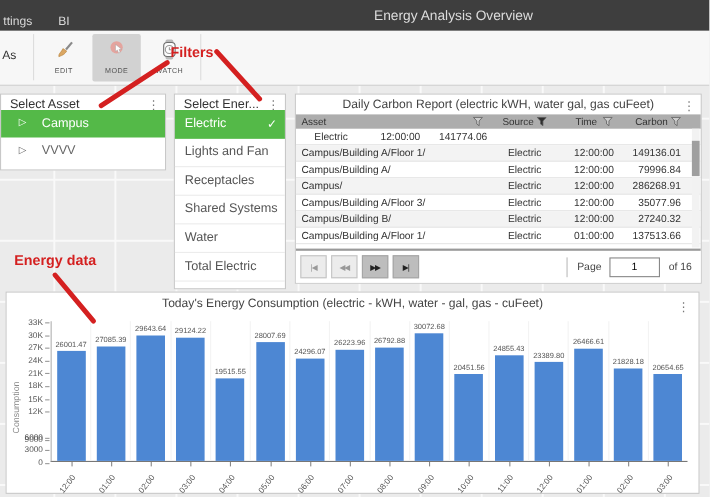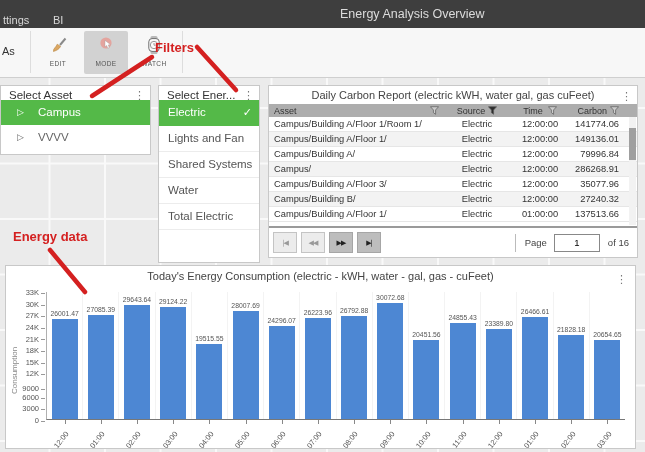--- a/index.html
+++ b/index.html
@@ -159,20 +159,21 @@
   </div>
 
   <div class="panel" id="energy-panel">
     <div class="panel-header">
       <span>Select Ener...</span>
       <span class="kebab">⋮</span>
     </div>
     <div id="energy-list">
         <div class="list-item selected"><span>Electric</span><span class="check">✓</span></div>
         <div class="list-item"><span>Lights and Fan</span></div>
+        <div class="list-item"><span>Receptacles</span></div>
         <div class="list-item"><span>Shared Systems</span></div>
         <div class="list-item"><span>Water</span></div>
         <div class="list-item"><span>Total Electric</span></div>
       </div>
   </div>
 
   <div class="panel" id="table-panel">
     <div class="table-title">
       <span>Daily Carbon Report (electric kWH, water gal, gas cuFeet)</span>
       <span class="kebab">⋮</span>
@@ -198,21 +199,20 @@
         </div>
         <div class="tcell tc-carbon">
           <span>Carbon</span>
           <svg width="9" height="9" viewBox="0 0 10 10">
             <path d="M0.5 0.8 H9.5 L6.2 4.4 V9.2 L3.8 7.4 V4.4 Z" fill="#cdcdcd" stroke="#5a5a5a" stroke-width="0.8"></path>
           </svg>
         </div>
       </div>
     <div id="table-body">
         <div class="trow">
-          <div class="tcell tc-asset">Campus/Building A/Floor 1/Room 1/</div>
           <div class="tcell tc-source">Electric</div>
           <div class="tcell tc-time">12:00:00</div>
           <div class="tcell tc-carbon">141774.06</div>
         </div>
         <div class="trow">
           <div class="tcell tc-asset">Campus/Building A/Floor 1/</div>
           <div class="tcell tc-source">Electric</div>
           <div class="tcell tc-time">12:00:00</div>
           <div class="tcell tc-carbon">149136.01</div>
         </div>
@@ -267,21 +267,21 @@
   <div class="panel" id="chart-panel">
     <div class="chart-title">
       <span>Today's Energy Consumption (electric - kWH, water - gal, gas - cuFeet)</span>
       <span class="kebab" style="right:8px;top:3px">⋮</span>
     </div>
     <div class="ylabel">Consumption</div>
     <div class="yaxis" id="yaxis">
         <div class="ytick" style="top: 124px;">0</div>
         <div class="ytick" style="top: 112.364px;">3000</div>
         <div class="ytick" style="top: 100.727px;">6000</div>
-        <div class="ytick" style="top: 92px;">9000</div>
+        <div class="ytick" style="top: 103px;">9000</div>
         <div class="ytick" style="top: 77.4545px;">12K</div>
         <div class="ytick" style="top: 65.8182px;">15K</div>
         <div class="ytick" style="top: 54.1818px;">18K</div>
         <div class="ytick" style="top: 42.5455px;">21K</div>
         <div class="ytick" style="top: 30.9091px;">24K</div>
         <div class="ytick" style="top: 19.2727px;">27K</div>
         <div class="ytick" style="top: 7.63636px;">30K</div>
         <div class="ytick" style="top: -4px;">33K</div>
       </div>
     <div class="plot">

